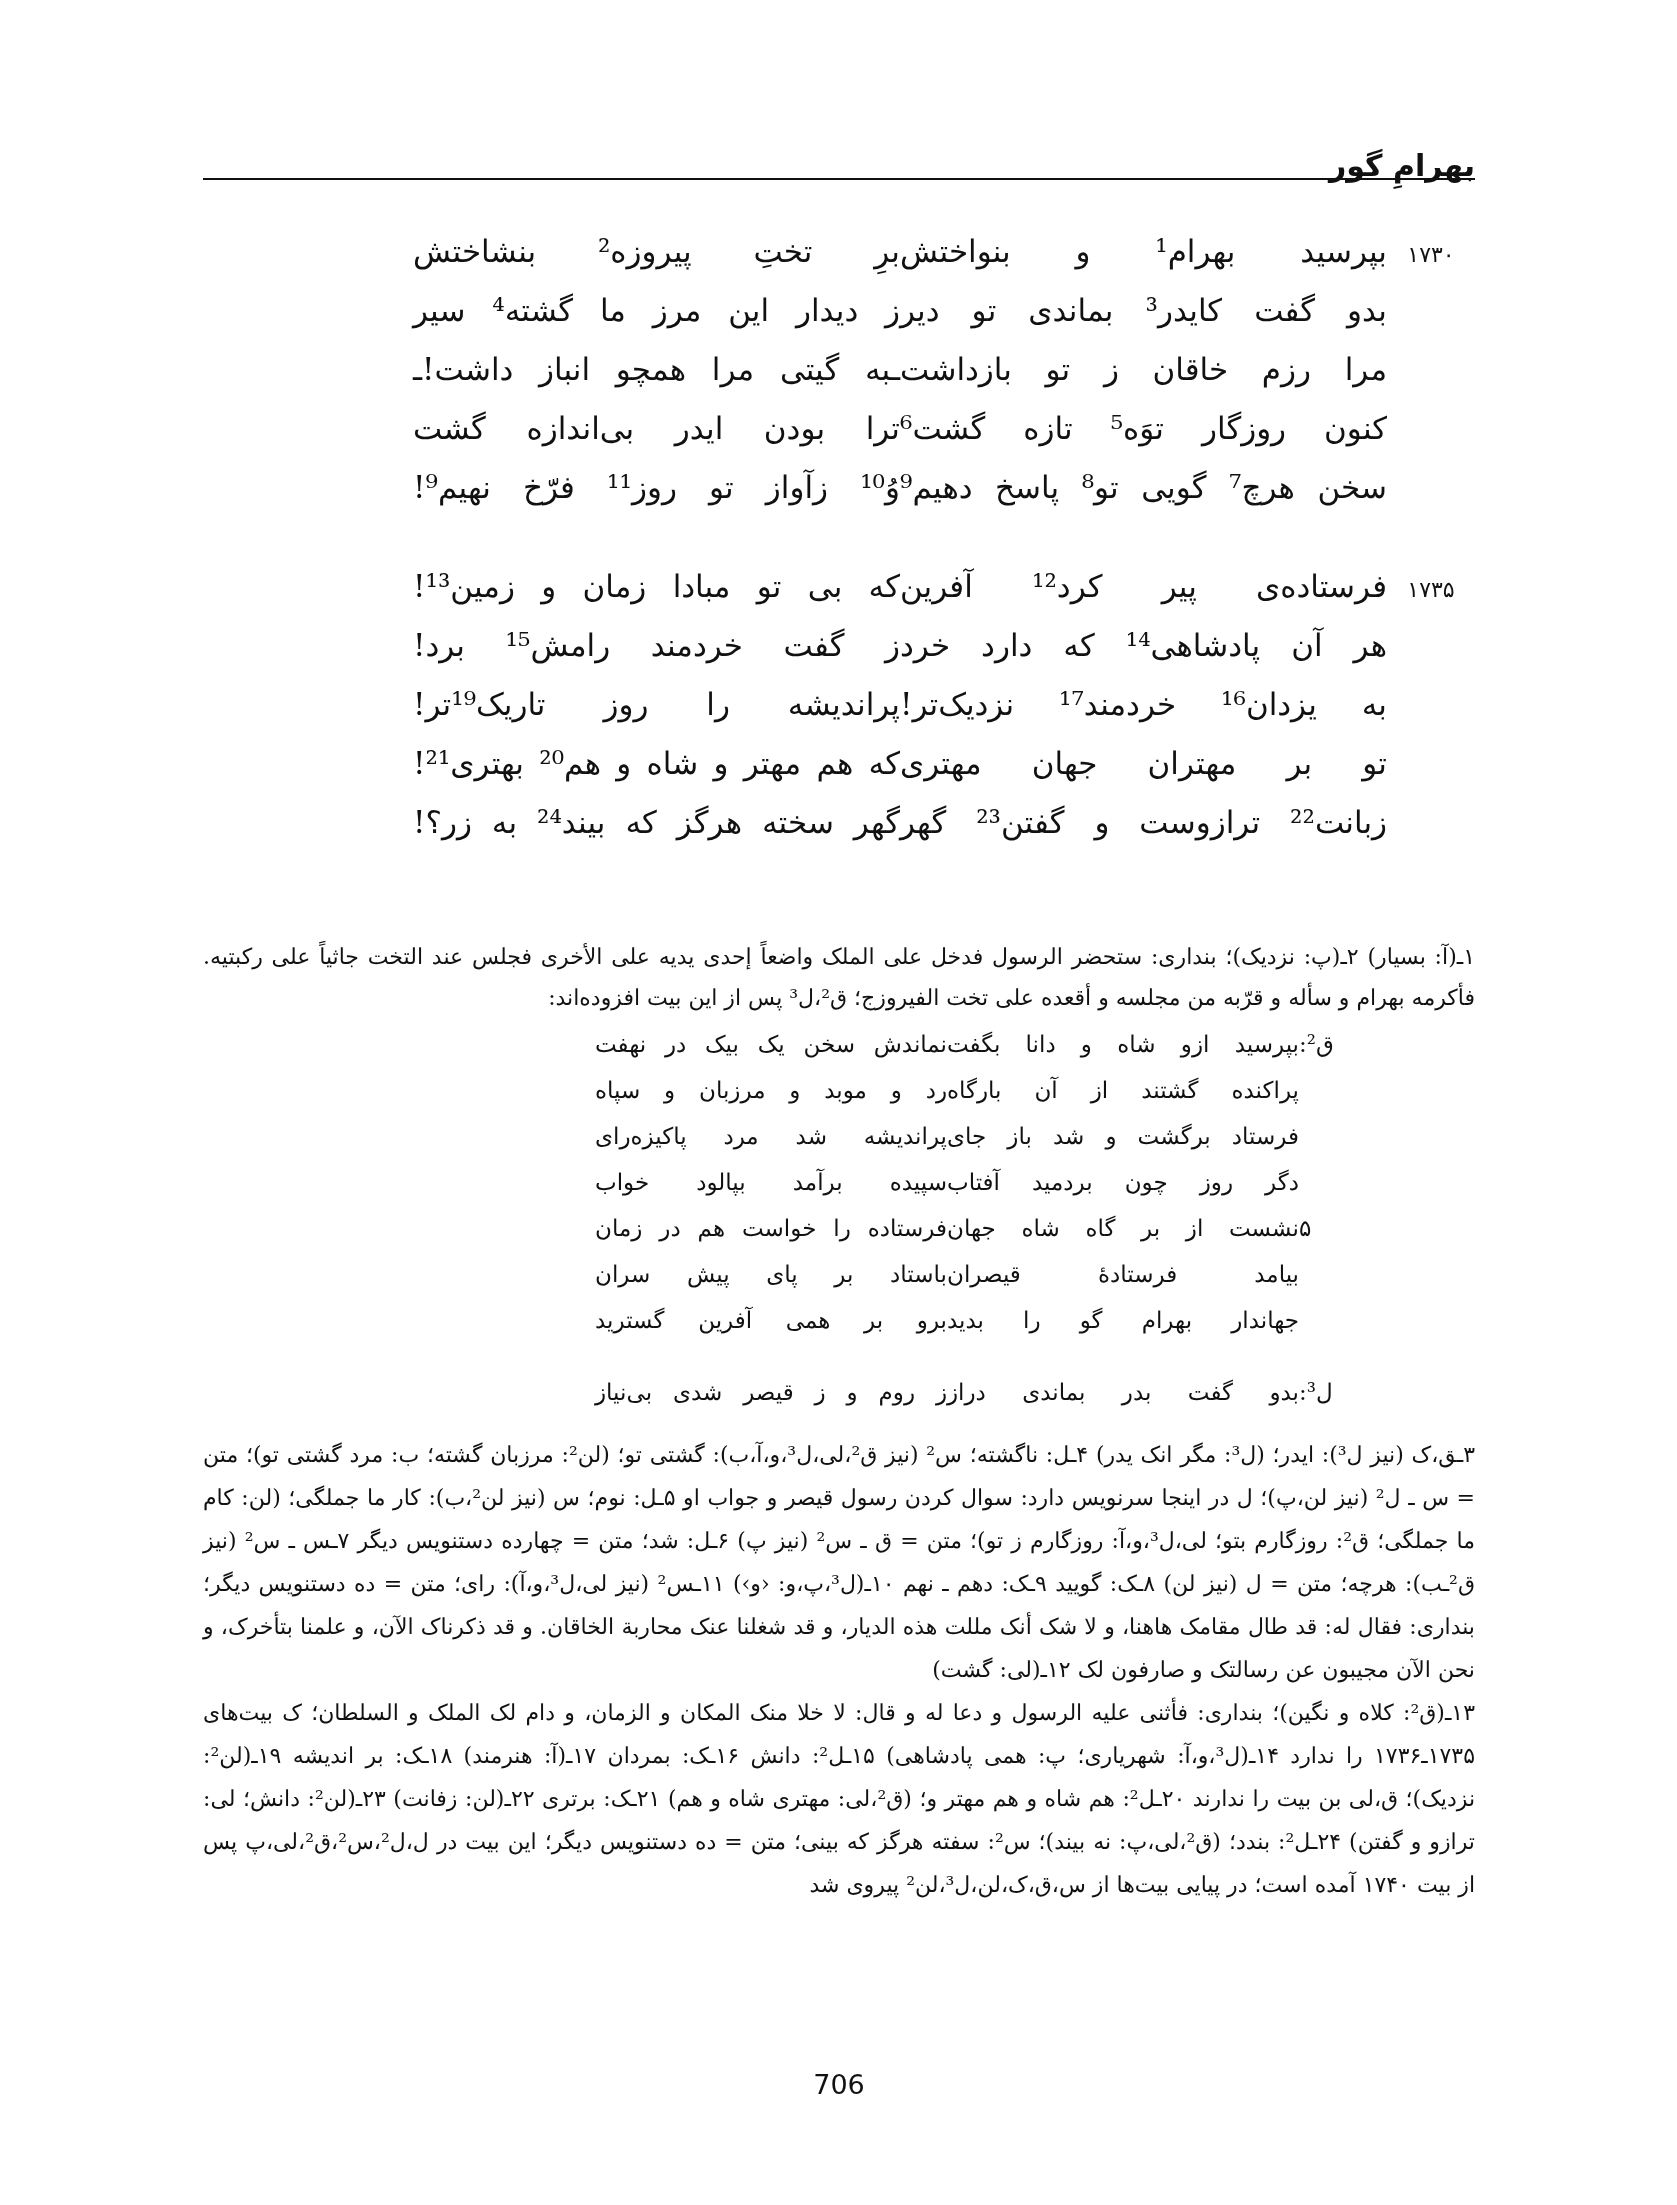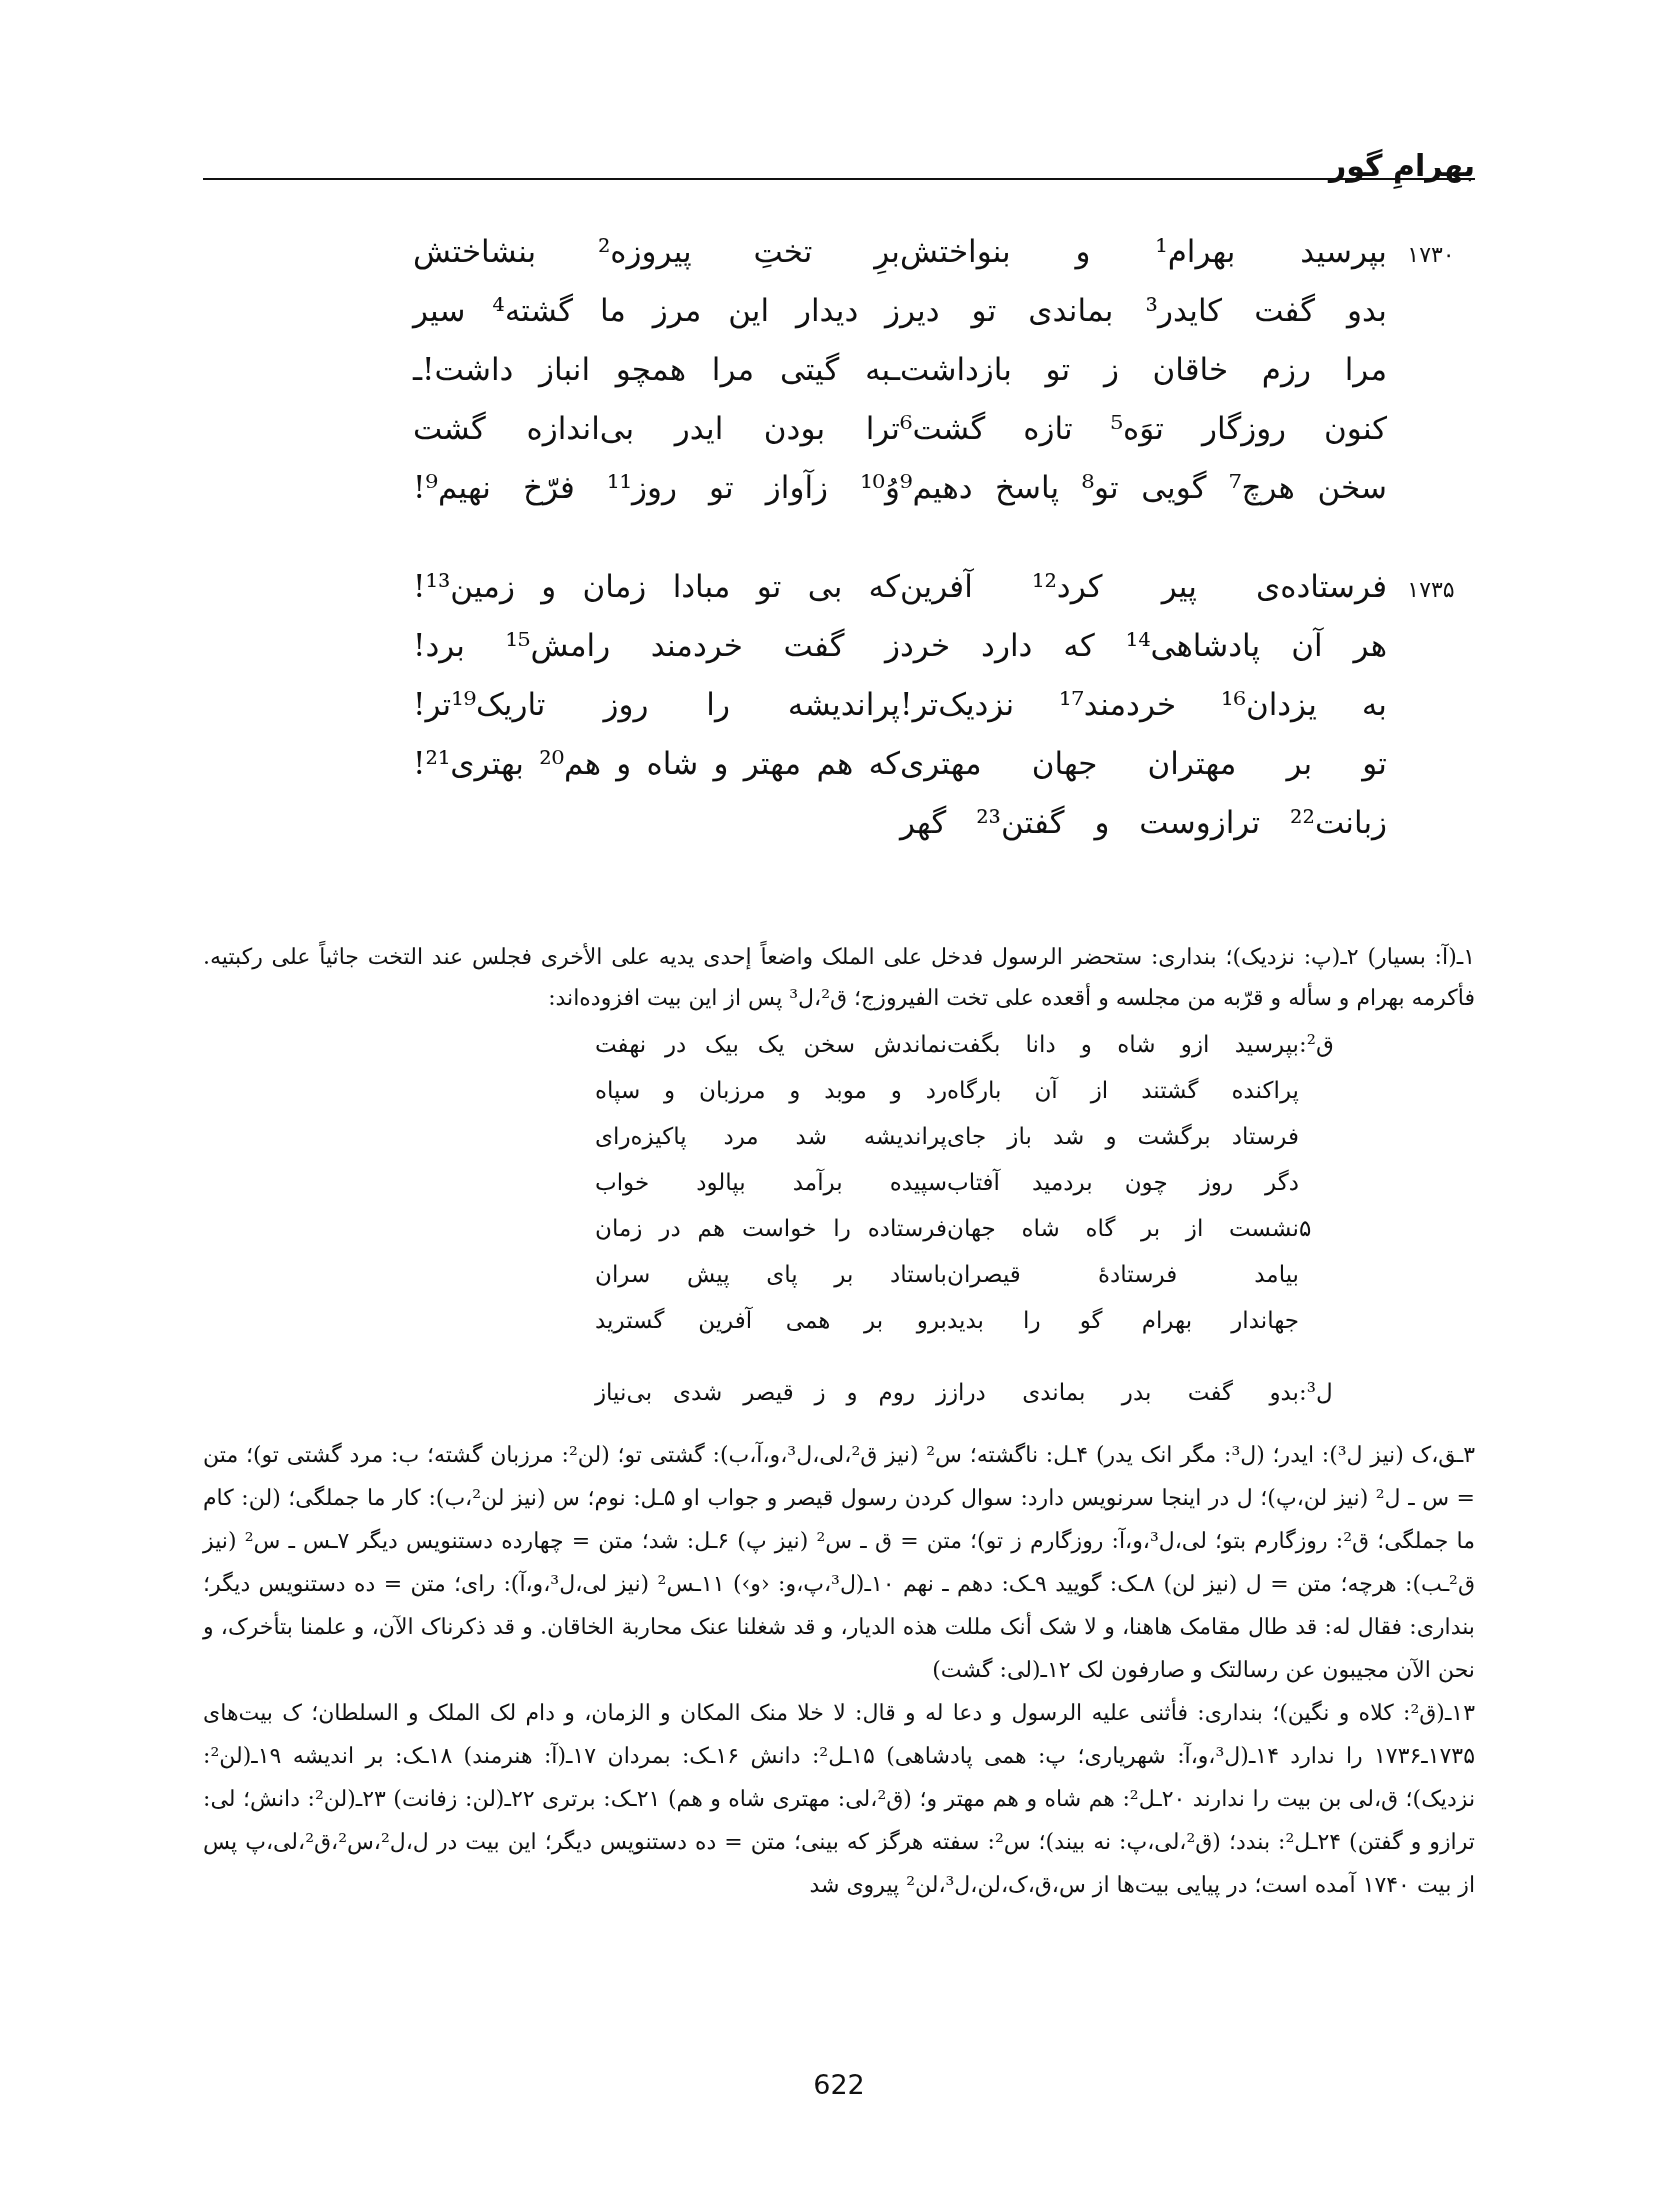--- a/index.html
+++ b/index.html
@@ -119,20 +119,21 @@
       <span class="hemistich first">پراندیشه را روز تاریک¹⁹تر!</span>
     </div>
     <div class="verse-row">
       <span class="verse-num"></span>
       <span class="hemistich">تو بر مهتران جهان مهتری</span>
       <span class="hemistich first">که هم مهتر و شاه و هم²⁰ بهتری²¹!</span>
     </div>
     <div class="verse-row">
       <span class="verse-num"></span>
       <span class="hemistich">زبانت²² ترازوست و گفتن²³ گهر</span>
+      <span class="hemistich first">گهر سخته هرگز که بیند²⁴ به زر؟!</span>
     </div>
   </div>
 
   <div class="footnotes">
     <p class="fn-para">۱ـ(آ: بسیار) ۲ـ(پ: نزدیک)؛ بنداری: ستحضر الرسول فدخل علی الملک واضعاً إحدی یدیه علی الأخری فجلس عند التخت جاثیاً علی رکبتیه. فأکرمه بهرام و سأله و قرّبه من مجلسه و أقعده علی تخت الفیروزج؛ ق²،ل³ پس از این بیت افزوده‌اند:</p>
   </div>
 
   <div class="variant-block">
     <div class="var-row">
       <span class="var-tag">ق²:</span>
@@ -177,15 +178,15 @@
       <span class="var-h">بدو گفت بدر بماندی دراز</span>
       <span class="var-h first">ز روم و ز قیصر شدی بی‌نیاز</span>
     </div>
   </div>
 
   <div class="footnotes2">
     <p class="fn-para">۳ـق،ک (نیز ل³): ایدر؛ (ل³: مگر انک یدر) ۴ـل: ناگشته؛ س² (نیز ق²،لی،ل³،و،آ،ب): گشتی تو؛ (لن²: مرزبان گشته؛ ب: مرد گشتی تو)؛ متن = س ـ ل² (نیز لن،پ)؛ ل در اینجا سرنویس دارد: سوال کردن رسول قیصر و جواب او ۵ـل: نوم؛ س (نیز لن²،ب): کار ما جملگی؛ (لن: کام ما جملگی؛ ق²: روزگارم بتو؛ لی،ل³،و،آ: روزگارم ز تو)؛ متن = ق ـ س² (نیز پ) ۶ـل: شد؛ متن = چهارده دستنویس دیگر ۷ـس ـ س² (نیز ق²ـب): هرچه؛ متن = ل (نیز لن) ۸ـک: گویید ۹ـک: دهم ـ نهم ۱۰ـ(ل³،پ،و: ‹و›) ۱۱ـس² (نیز لی،ل³،و،آ): رای؛ متن = ده دستنویس دیگر؛ بنداری: فقال له: قد طال مقامک هاهنا، و لا شک أنک مللت هذه الدیار، و قد شغلنا عنک محاربة الخاقان. و قد ذکرناک الآن، و علمنا بتأخرک، و نحن الآن مجیبون عن رسالتک و صارفون لک ۱۲ـ(لی: گشت)</p>
     <p class="fn-para">۱۳ـ(ق²: کلاه و نگین)؛ بنداری: فأثنی علیه الرسول و دعا له و قال: لا خلا منک المکان و الزمان، و دام لک الملک و السلطان؛ ک بیت‌های ۱۷۳۵ـ۱۷۳۶ را ندارد ۱۴ـ(ل³،و،آ: شهریاری؛ پ: همی پادشاهی) ۱۵ـل²: دانش ۱۶ـک: بمردان ۱۷ـ(آ: هنرمند) ۱۸ـک: بر اندیشه ۱۹ـ(لن²: نزدیک)؛ ق،لی بن بیت را ندارند ۲۰ـل²: هم شاه و هم مهتر و؛ (ق²،لی: مهتری شاه و هم) ۲۱ـک: برتری ۲۲ـ(لن: زفانت) ۲۳ـ(لن²: دانش؛ لی: ترازو و گفتن) ۲۴ـل²: بندد؛ (ق²،لی،پ: نه بیند)؛ س²: سفته هرگز که بینی؛ متن = ده دستنویس دیگر؛ این بیت در ل،ل²،س²،ق²،لی،پ پس از بیت ۱۷۴۰ آمده است؛ در پیایی بیت‌ها از س،ق،ک،لن،ل³،لن² پیروی شد</p>
   </div>
 
-  <div class="page-number">622</div>
+  <div class="page-number">706</div>
 </div>
 
 
 </body></html>

